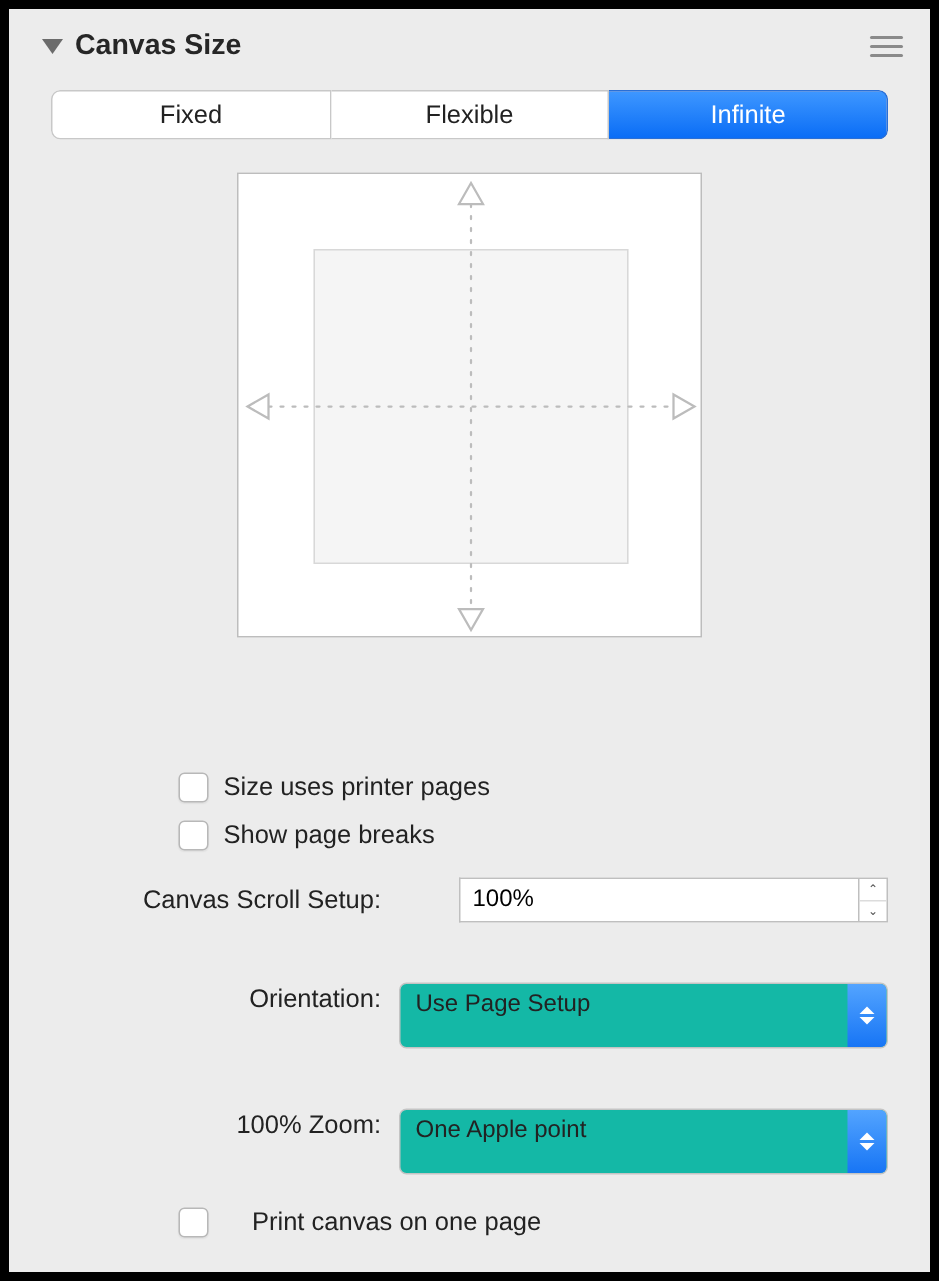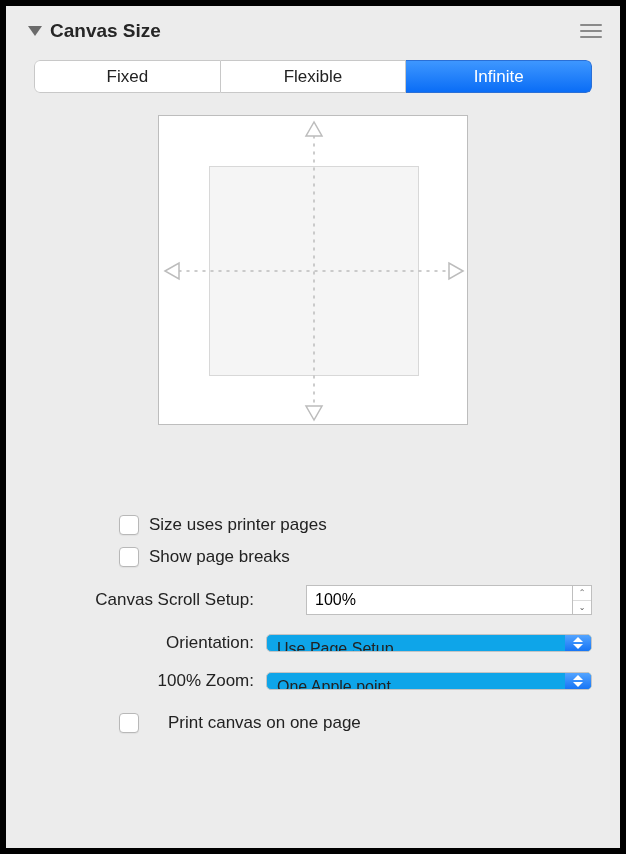--- a/index.html
+++ b/index.html
@@ -159,26 +159,27 @@
     align-items: center;
     justify-content: center;
     font-size: 8px;
     color: #555;
     cursor: pointer;
   }
   .stepper-buttons div:first-child { border-bottom: 1px solid #dcdcdc; }
 
   .select {
     flex: 1;
-    height: 18px;
+    height: 44px;
     display: flex;
     border: 1px solid #c4c4c4;
     border-radius: 5px;
     overflow: hidden;
-    background: #0ea5e9;
+    background: #14b8a6;
+    margin-top: 22px;
   }
   .select-text {
     flex: 1;
     line-height: 28px;
     padding: 0 10px;
     font-size: 16px;
     color: #222;
   }
   .select-arrows {
     width: 26px;

